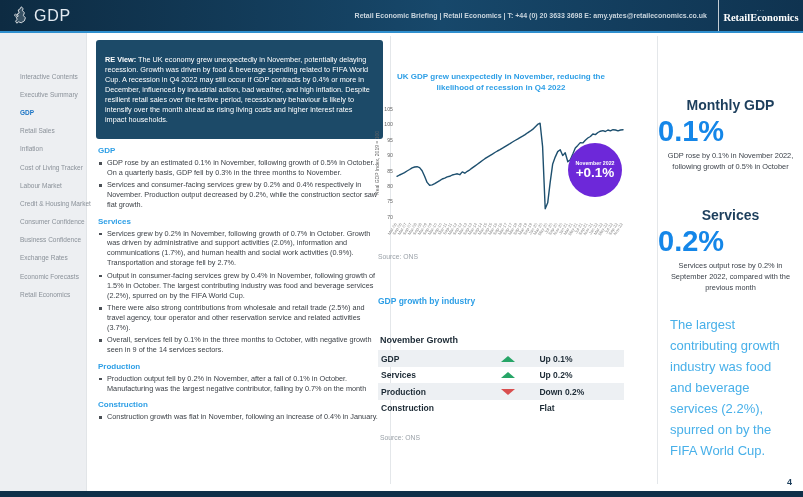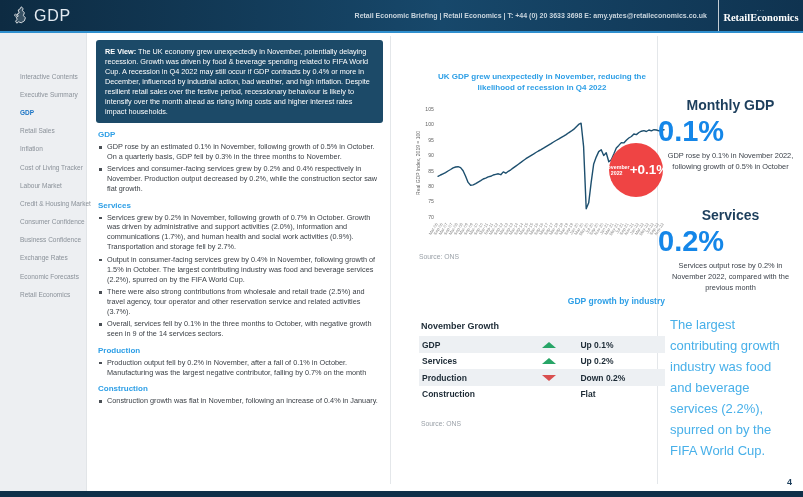--- a/index.html
+++ b/index.html
@@ -22,51 +22,51 @@
 
   
   #sidebar{position:absolute;left:0;top:33px;bottom:6px;width:86px;background:#edeff2;
            border-right:1px solid #e2e5e8;}
   #sidebar-list{padding-top:34px;}
   .sb-item{padding:5.6px 4px 5.6px 20px;font-size:6.5px;color:#8a9199;white-space:nowrap;cursor:pointer;}
   .sb-item.active{color:#1b74c5;font-weight:bold;}
 
   
   #main{position:absolute;left:96px;top:40px;width:287px;}
-  .reviewbox{background:#1c4a68;border-radius:3px;color:#fff;padding:7px 9px;
+  .reviewbox{background:#1c4a68;border-radius:3px;color:#fff;padding:15px 9px;
              font-size:7.3px;line-height:1.36;}
   .reviewbox b{font-weight:bold;}
   .sec-h{color:#2e9fe6;font-weight:bold;font-size:8px;margin:7px 0 2px 2px;}
   .bullet{position:relative;padding-left:11px;margin:2.5px 0;font-size:7.3px;line-height:1.36;color:#3a3f45;}
   .bullet::before{content:"";position:absolute;left:3px;top:4px;width:2.6px;height:2.6px;background:#4a4f55;}
 
   
   .vline{position:absolute;top:36px;height:448px;width:1px;background:#e4e7ea;}
   #vline1{left:390px;} #vline2{left:657px;}
   #bottom-bar{position:absolute;left:0;bottom:0;width:803px;height:6px;background:#0f3049;}
   #page-number{position:absolute;right:11px;bottom:10px;color:#1c3e5c;font-size:9px;font-weight:bold;}
 
   
-  #mid{position:absolute;left:409px;top:33px;width:266px;}
+  #mid{position:absolute;left:368px;top:33px;width:266px;}
   .chart-title{margin:38px auto 8px auto;width:236px;text-align:center;
                color:#2e9fe6;font-size:8px;font-weight:bold;line-height:1.4;}
   .chart-wrap{position:relative;margin-left:5px;}
   #gdp-chart{width:256px;height:148px;display:block;}
   .ytick{font-size:5.2px;fill:#666;font-family:"Liberation Sans",sans-serif;}
   .xtick{font-size:4.2px;fill:#888;font-family:"Liberation Sans",sans-serif;}
   .ylab{font-size:5px;fill:#666;font-family:"Liberation Sans",sans-serif;}
   .gdpline{fill:none;stroke:#1d4f6e;stroke-width:1.4;stroke-linejoin:round;stroke-linecap:round;}
   .badge{position:absolute;right:12px;top:42px;width:54px;height:54px;border-radius:50%;
-         background:#ef4444;color:#fff;display:flex;flex-direction:row;align-items:center;
+         background:#6d28d9;color:#fff;display:flex;flex-direction:column;align-items:center;
          justify-content:center;text-align:center;}
   .badge-l1{font-size:5.3px;font-weight:bold;}
   .badge-l2{font-size:13.5px;font-weight:bold;line-height:1.1;}
   .chart-source{margin:4px 0 0 10px;font-size:6.8px;color:#9aa1a8;}
   .tbl{margin-top:36px;padding:0 10px;}
-  .tbl-title{text-align:right;color:#2e9fe6;font-weight:bold;font-size:8.5px;margin-bottom:15px;}
+  .tbl-title{text-align:left;color:#2e9fe6;font-weight:bold;font-size:8.5px;margin-bottom:29px;}
   .tbl-header{font-size:9px;font-weight:bold;color:#1d2b36;margin:0 0 5px 2px;}
   .ind-row{display:flex;align-items:center;height:16.5px;padding:0 3px;}
   .ind-row.alt{background:#edf0f3;}
   .ind-label{flex:0 0 40%;font-size:8.5px;font-weight:bold;color:#1d2b36;}
   .ind-arrowbox{flex:0 0 26%;display:flex;justify-content:center;align-items:center;}
   .ind-value{flex:1;font-size:8.5px;font-weight:bold;color:#1d2b36;}
   .tri{width:0;height:0;border-left:7px solid transparent;border-right:7px solid transparent;}
   .tri.up{border-bottom:6px solid #27a567;}
   .tri.down{border-top:6px solid #d94f4f;}
   .tbl-source{margin:18px 0 0 2px;font-size:6.8px;color:#9aa1a8;}
@@ -242,18 +242,18 @@
 </div>
 
 <div id="right">
   <div class="gap1"></div>
   <div class="stat-h">Monthly GDP</div>
   <div class="stat-v">0.1%</div>
   <div class="stat-c">GDP rose by 0.1% in November 2022, following growth of 0.5% in October</div>
   <div class="gap2"></div>
   <div class="stat-h">Services</div>
   <div class="stat-v">0.2%</div>
-  <div class="stat-c">Services output rose by 0.2% in November 2022, compared with the previous month</div>
+  <div class="stat-c">Services output rose by 0.2% in September 2022, compared with the previous month</div>
   <div class="highlight">The largest contributing growth industry was food and beverage services (2.2%), spurred on by the FIFA World Cup.</div>
 </div>
 
 <div id="page-number">4</div>
 <div id="bottom-bar"></div>
 
 </body></html>

